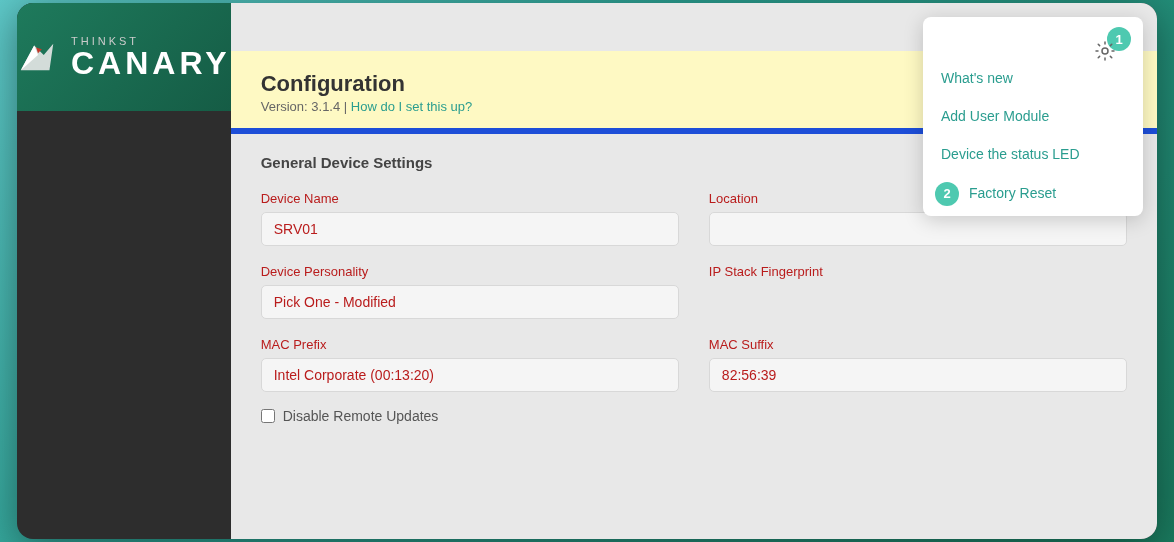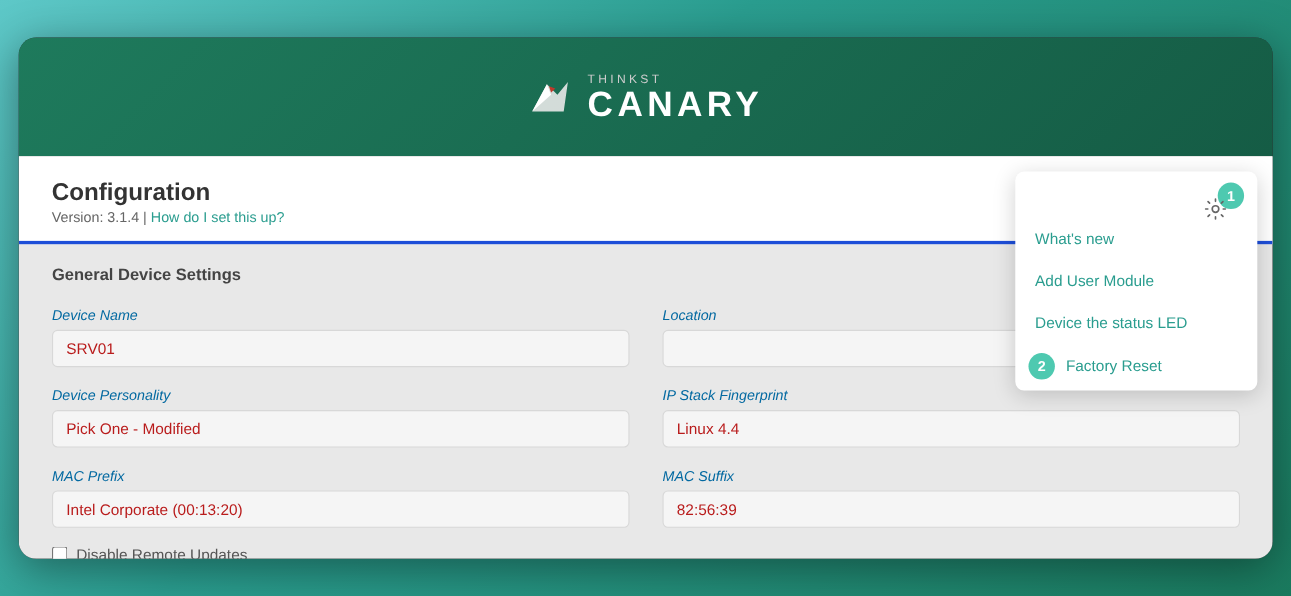--- a/index.html
+++ b/index.html
@@ -8,26 +8,26 @@
       height: 542px;
       background: linear-gradient(135deg, #5ec8c8 0%, #2a9d8f 40%, #1a7a5e 100%);
       display: flex;
       align-items: center;
       justify-content: center;
       font-family: -apple-system, BlinkMacSystemFont, 'Segoe UI', sans-serif;
       overflow: hidden;
     }
     .outer-window {
       width: 1140px;
-      height: 474px;
+      height: 536px;
       background: #2d2d2d;
       border-radius: 16px;
       overflow: hidden;
       display: flex;
-      flex-direction: column;
+      flex-direction: row;
       box-shadow: 0 8px 40px rgba(0,0,0,0.4);
       justify-content: flex-end;
     }
     
     .header {
       background: linear-gradient(135deg, #1e7a5c 0%, #155c45 100%);
       height: 108px;
       display: flex;
       align-items: center;
       justify-content: center;
@@ -62,23 +62,24 @@
       flex: 1;
       background: #e8e8e8;
       display: flex;
       flex-direction: column;
       position: relative;
       overflow: hidden;
     }
     
     .config-header {
       padding: 20px 30px 14px 30px;
-      background: #ffffff;
-      border-bottom: 3px solid #1d4ed8;
+      background: #fef9c3;
+      border-bottom: 6px solid #1d4ed8;
       position: relative;
+      margin-top: 48px;
     }
     .config-title {
       font-size: 22px;
       font-weight: 600;
       color: #333;
     }
     .config-version {
       font-size: 13px;
       color: #666;
       margin-top: 2px;
@@ -172,23 +173,22 @@
       grid-template-columns: 1fr 1fr;
       gap: 18px 30px;
     }
     .form-group {
       display: flex;
       flex-direction: column;
       gap: 6px;
     }
     .form-label {
       font-size: 13px;
-      color: #0369a1;
+      color: #b91c1c;
       font-weight: 500;
-      font-style: italic;
     }
     .form-input {
       background: #f5f5f5;
       border: 1px solid #d8d8d8;
       border-radius: 5px;
       padding: 8px 12px;
       font-size: 14px;
       color: #b91c1c;
       width: 100%;
       outline: none;
@@ -260,21 +260,20 @@
         <div class="form-group">
           <label class="form-label">Location</label>
           <input class="form-input" type="text" value="" style="">
         </div>
         <div class="form-group">
           <label class="form-label">Device Personality</label>
           <input class="form-input" type="text" value="Pick One - Modified" style="">
         </div>
         <div class="form-group">
           <label class="form-label">IP Stack Fingerprint</label>
-          <input class="form-input" type="text" value="Linux 4.4" style="">
         </div>
         <div class="form-group">
           <label class="form-label">MAC Prefix</label>
           <input class="form-input" type="text" value="Intel Corporate (00:13:20)" style="">
         </div>
         <div class="form-group">
           <label class="form-label">MAC Suffix</label>
           <input class="form-input" type="text" value="82:56:39" style="">
         </div>
       </div>

